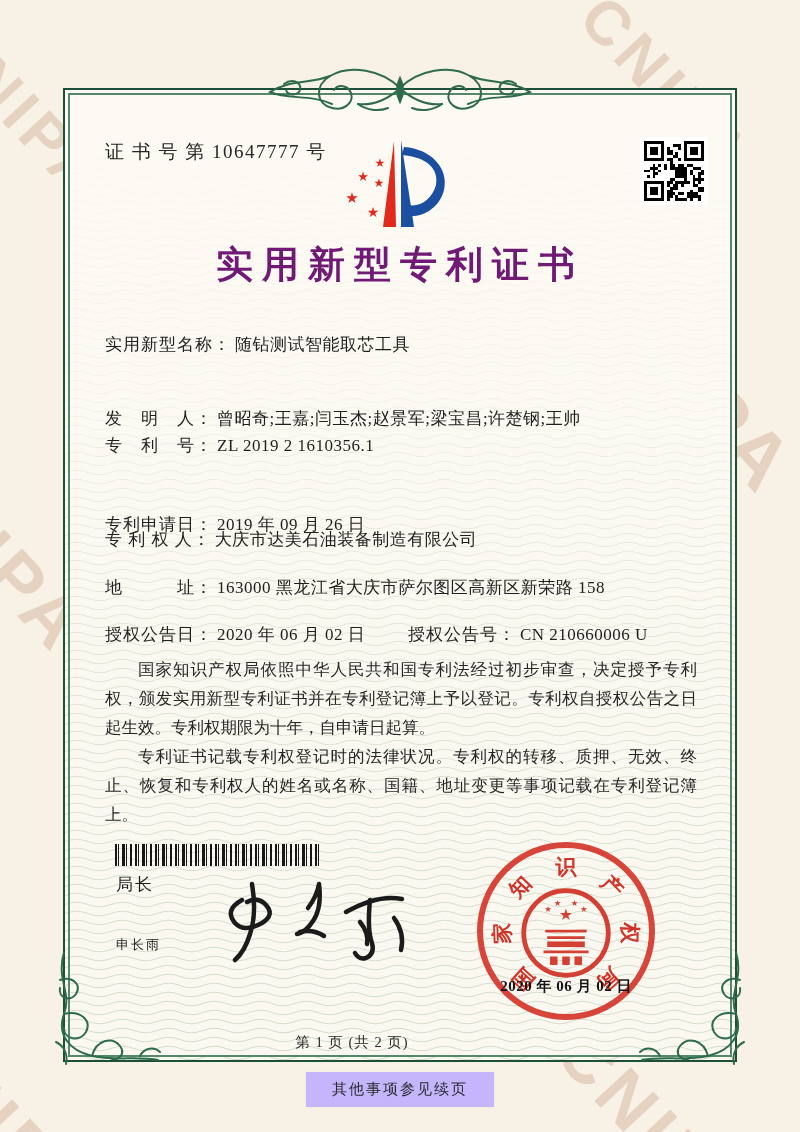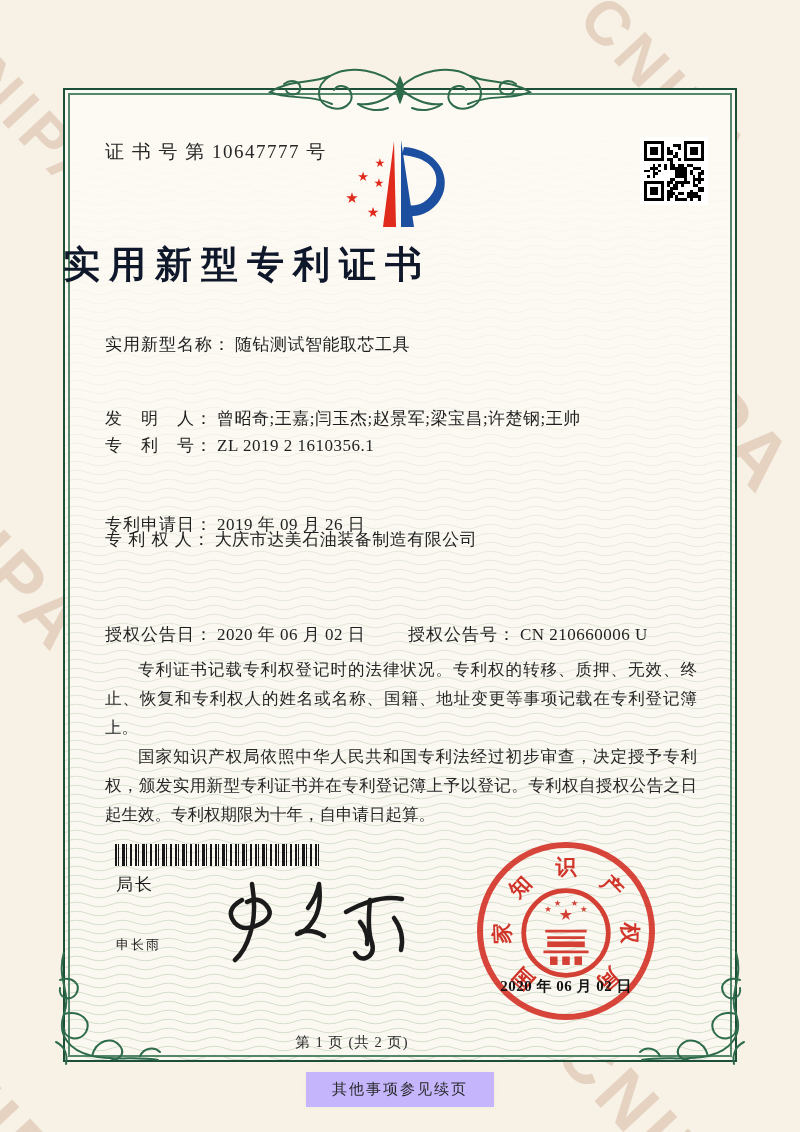--- a/index.html
+++ b/index.html
@@ -56,22 +56,22 @@
   .flourish{position:absolute;width:130px;height:115px;}
   .flourish-bl{left:50px;top:952px;}
   .flourish-br{left:620px;top:952px;transform:scaleX(-1);}
 
   
   .cert-no{position:absolute;left:105px;top:139px;font-size:19px;letter-spacing:1.5px;color:#262626;}
   .logo{position:absolute;left:336px;top:127px;width:138px;height:112px;}
   .qr{position:absolute;left:640px;top:137px;width:68px;height:68px;background:#ffffff;padding:4px;box-sizing:border-box;}
   .qr svg{width:100%;height:100%;display:block;}
   .title{
-    position:absolute;left:63px;top:240px;width:674px;
-    font-size:37px;font-weight:bold;letter-spacing:9px;color:#0f172a;
+    position:absolute;left:63px;top:240px;width:674px;text-align:center;
+    font-size:37px;font-weight:bold;letter-spacing:9px;color:#701a75;
   }
 
   
   .field-row{position:absolute;left:105px;font-size:17px;white-space:nowrap;color:#1f1f1f;}
   .field-row .lab{letter-spacing:1px;}
   .field-row .val{margin-left:4px;letter-spacing:0.5px;}
   .fr0{top:333px;}
   .fr1{top:407px;}
   .fr2{top:434px;}
   .fr3{top:481px;margin-top:32px;}
@@ -346,30 +346,33 @@
   </div>
   <div class="field-row fr2">
     <span class="lab">专　利　号：</span><span class="val">ZL 2019 2 1610356.1</span>
   </div>
   <div class="field-row fr3">
     <span class="lab">专利申请日：</span><span class="val">2019 年 09 月 26 日</span>
   </div>
   <div class="field-row fr4">
     <span class="lab">专 利 权 人：</span><span class="val">大庆市达美石油装备制造有限公司</span>
   </div>
+  <div class="field-row fr5">
+    <span class="lab">地　　　址：</span><span class="val">163000 黑龙江省大庆市萨尔图区高新区新荣路 158</span>
+  </div>
   <div class="field-row grant-left">
     <span class="lab">授权公告日：</span><span class="val">2020 年 06 月 02 日</span>
   </div>
   <div class="field-row grant-right">
     <span class="lab">授权公告号：</span><span class="val">CN 210660006 U</span>
   </div>
 
   <div class="paras">
+    <p>国家知识产权局依照中华人民共和国专利法经过初步审查，决定授予专利权，颁发实用新型专利证书并在专利登记簿上予以登记。专利权自授权公告之日起生效。专利权期限为十年，自申请日起算。</p>
     <p>专利证书记载专利权登记时的法律状况。专利权的转移、质押、无效、终止、恢复和专利权人的姓名或名称、国籍、地址变更等事项记载在专利登记簿上。</p>
-    <p>国家知识产权局依照中华人民共和国专利法经过初步审查，决定授予专利权，颁发实用新型专利证书并在专利登记簿上予以登记。专利权自授权公告之日起生效。专利权期限为十年，自申请日起算。</p>
   </div>
 
   <div class="barcode"></div>
 
   <div class="director-role">局长</div>
   <div class="director-name">申长雨</div>
   <svg class="signature" viewBox="0 0 228 96" xmlns="http://www.w3.org/2000/svg">
     <g fill="none" stroke="#1b1b1b" stroke-width="4.5" stroke-linecap="round" stroke-linejoin="round">
       <path d="M30 24 q -18 10 -7 23 q 9 10 27 0 q 13 -8 4 -18 q -8 -9 -19 -3"></path>
       <path d="M40 8 q 5 30 -2 50 q -5 17 -15 26"></path>

